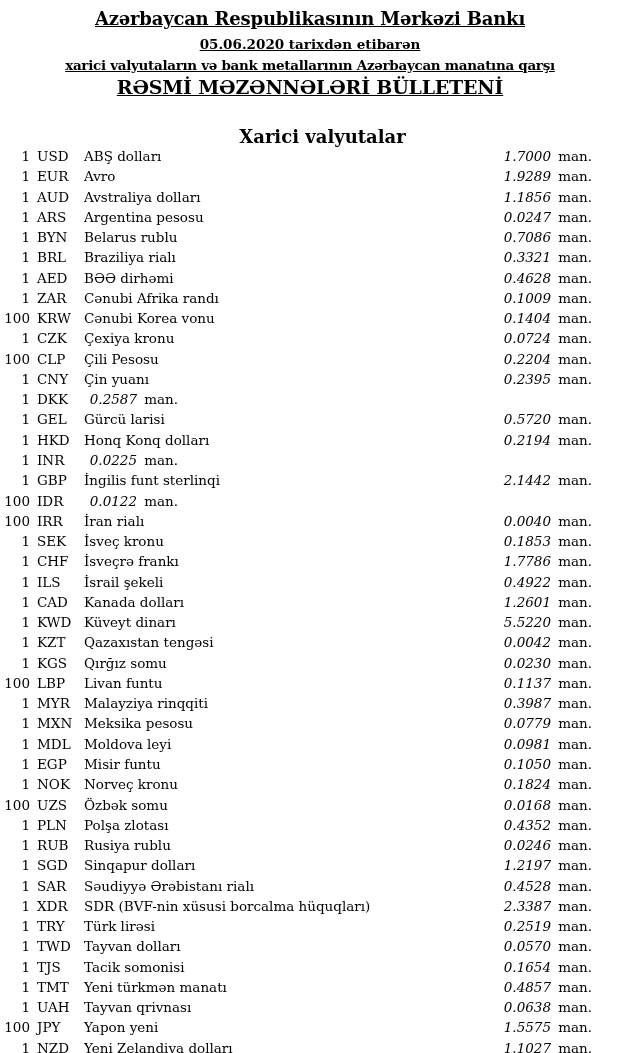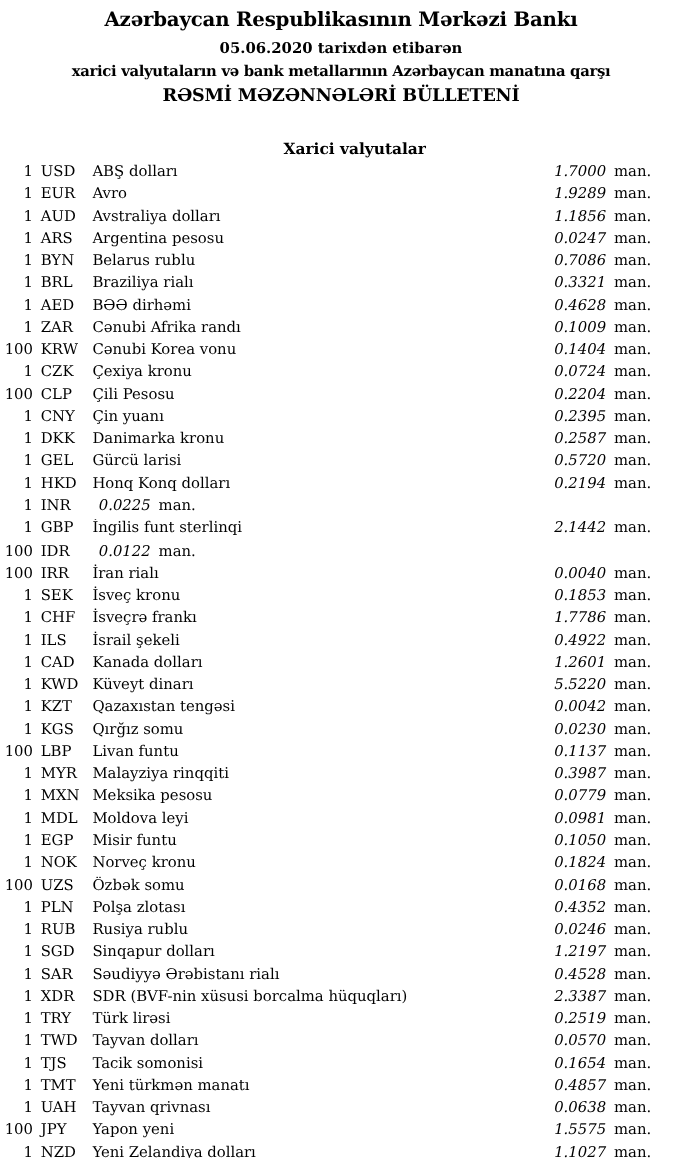--- a/index.html
+++ b/index.html
@@ -13,49 +13,50 @@
     position: relative;
     width: 620px;
     height: 1053px;
     background: #ffffff;
     overflow: hidden;
   }
   .header {
     text-align: center;
     padding-top: 8px;
     font-weight: bold;
+    text-decoration: underline;
   }
   .bank-title {
     font-size: 18px;
     line-height: 22px;
     letter-spacing: -0.2px;
   }
   .date-line {
     font-size: 13.5px;
     line-height: 17px;
     margin-top: 6px;
   }
   .subtitle-line {
     font-size: 13.5px;
     line-height: 17px;
     margin-top: 4px;
     letter-spacing: -0.3px;
   }
   .bulletin-title {
-    font-size: 16px;
+    font-size: 19px;
     line-height: 18px;
     margin-top: 4px;
     letter-spacing: -0.2px;
   }
   .section-title {
     text-align: center;
     padding-left: 25px;
     margin-top: 32px;
     font-weight: bold;
-    font-size: 14px;
+    font-size: 18px;
     line-height: 17px;
   }
   .rows {
     margin-top: 3px;
   }
   .row {
     display: flex;
     align-items: baseline;
     height: 20.27px;
     font-size: 13.5px;
@@ -185,21 +186,20 @@
       <div class="row">
         <span class="qty">1</span>
         <span class="code">CNY</span>
         <span class="name">Çin yuanı</span>
         <span class="rate">0.2395</span>
         <span class="unit">man.</span>
       </div>
       <div class="row">
         <span class="qty">1</span>
         <span class="code">DKK</span>
-        <span class="name">Danimarka kronu</span>
         <span class="rate">0.2587</span>
         <span class="unit">man.</span>
       </div>
       <div class="row">
         <span class="qty">1</span>
         <span class="code">GEL</span>
         <span class="name">Gürcü larisi</span>
         <span class="rate">0.5720</span>
         <span class="unit">man.</span>
       </div>

